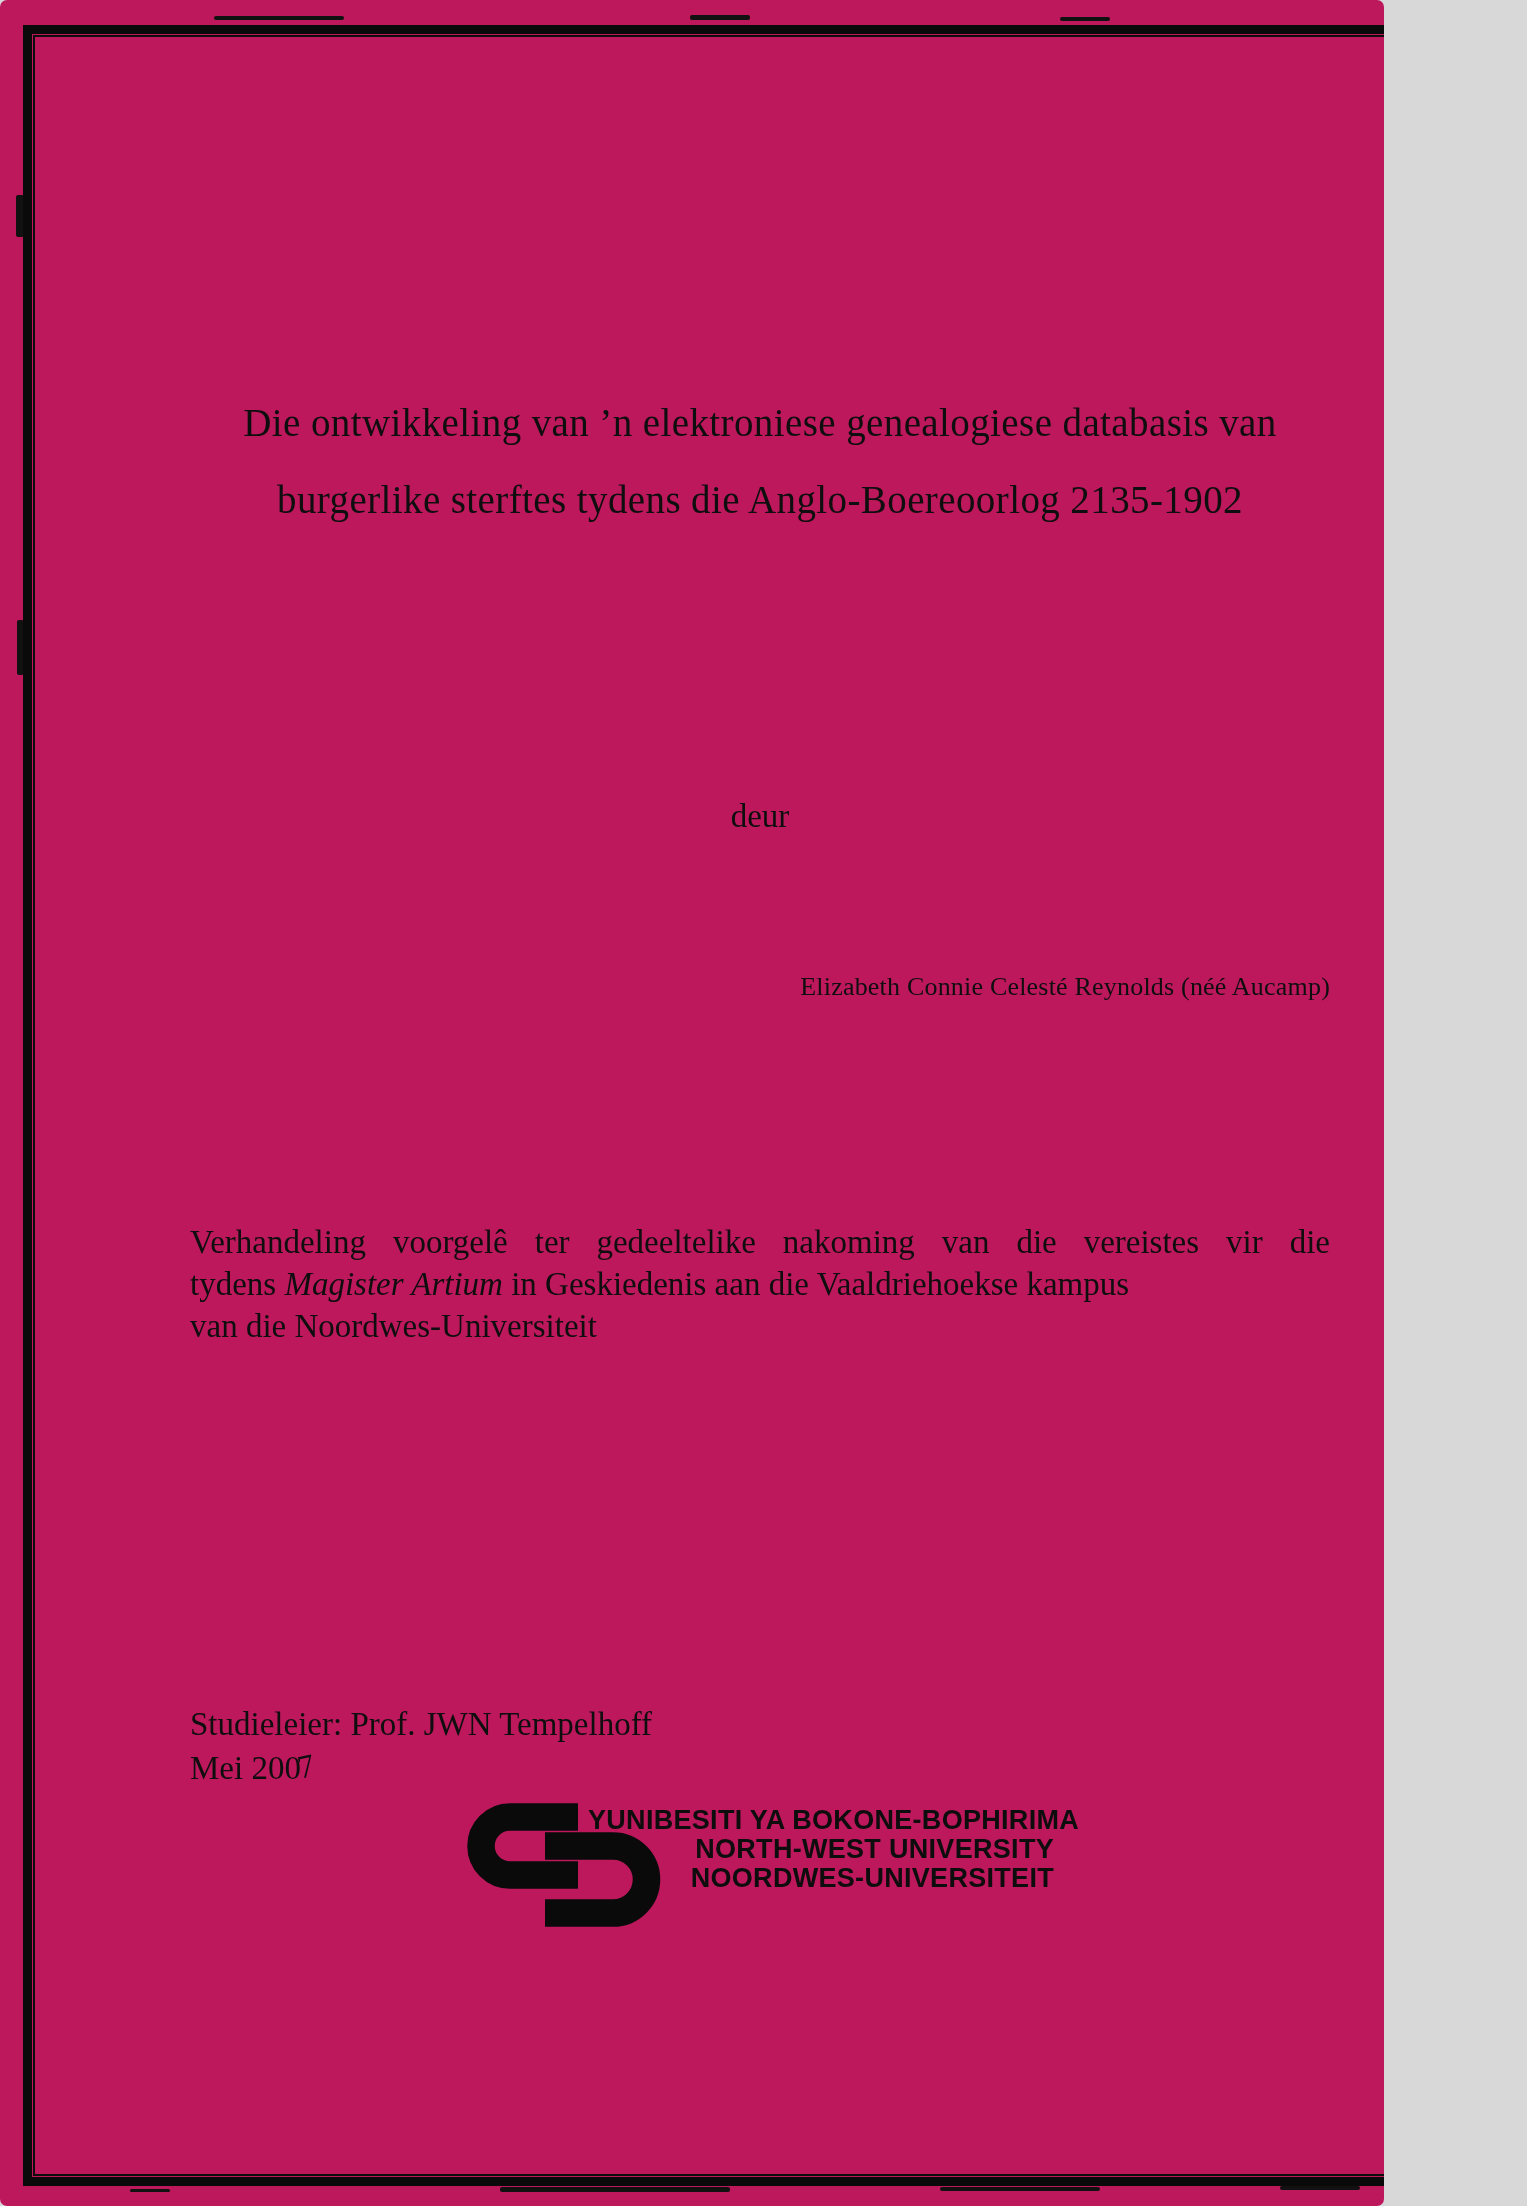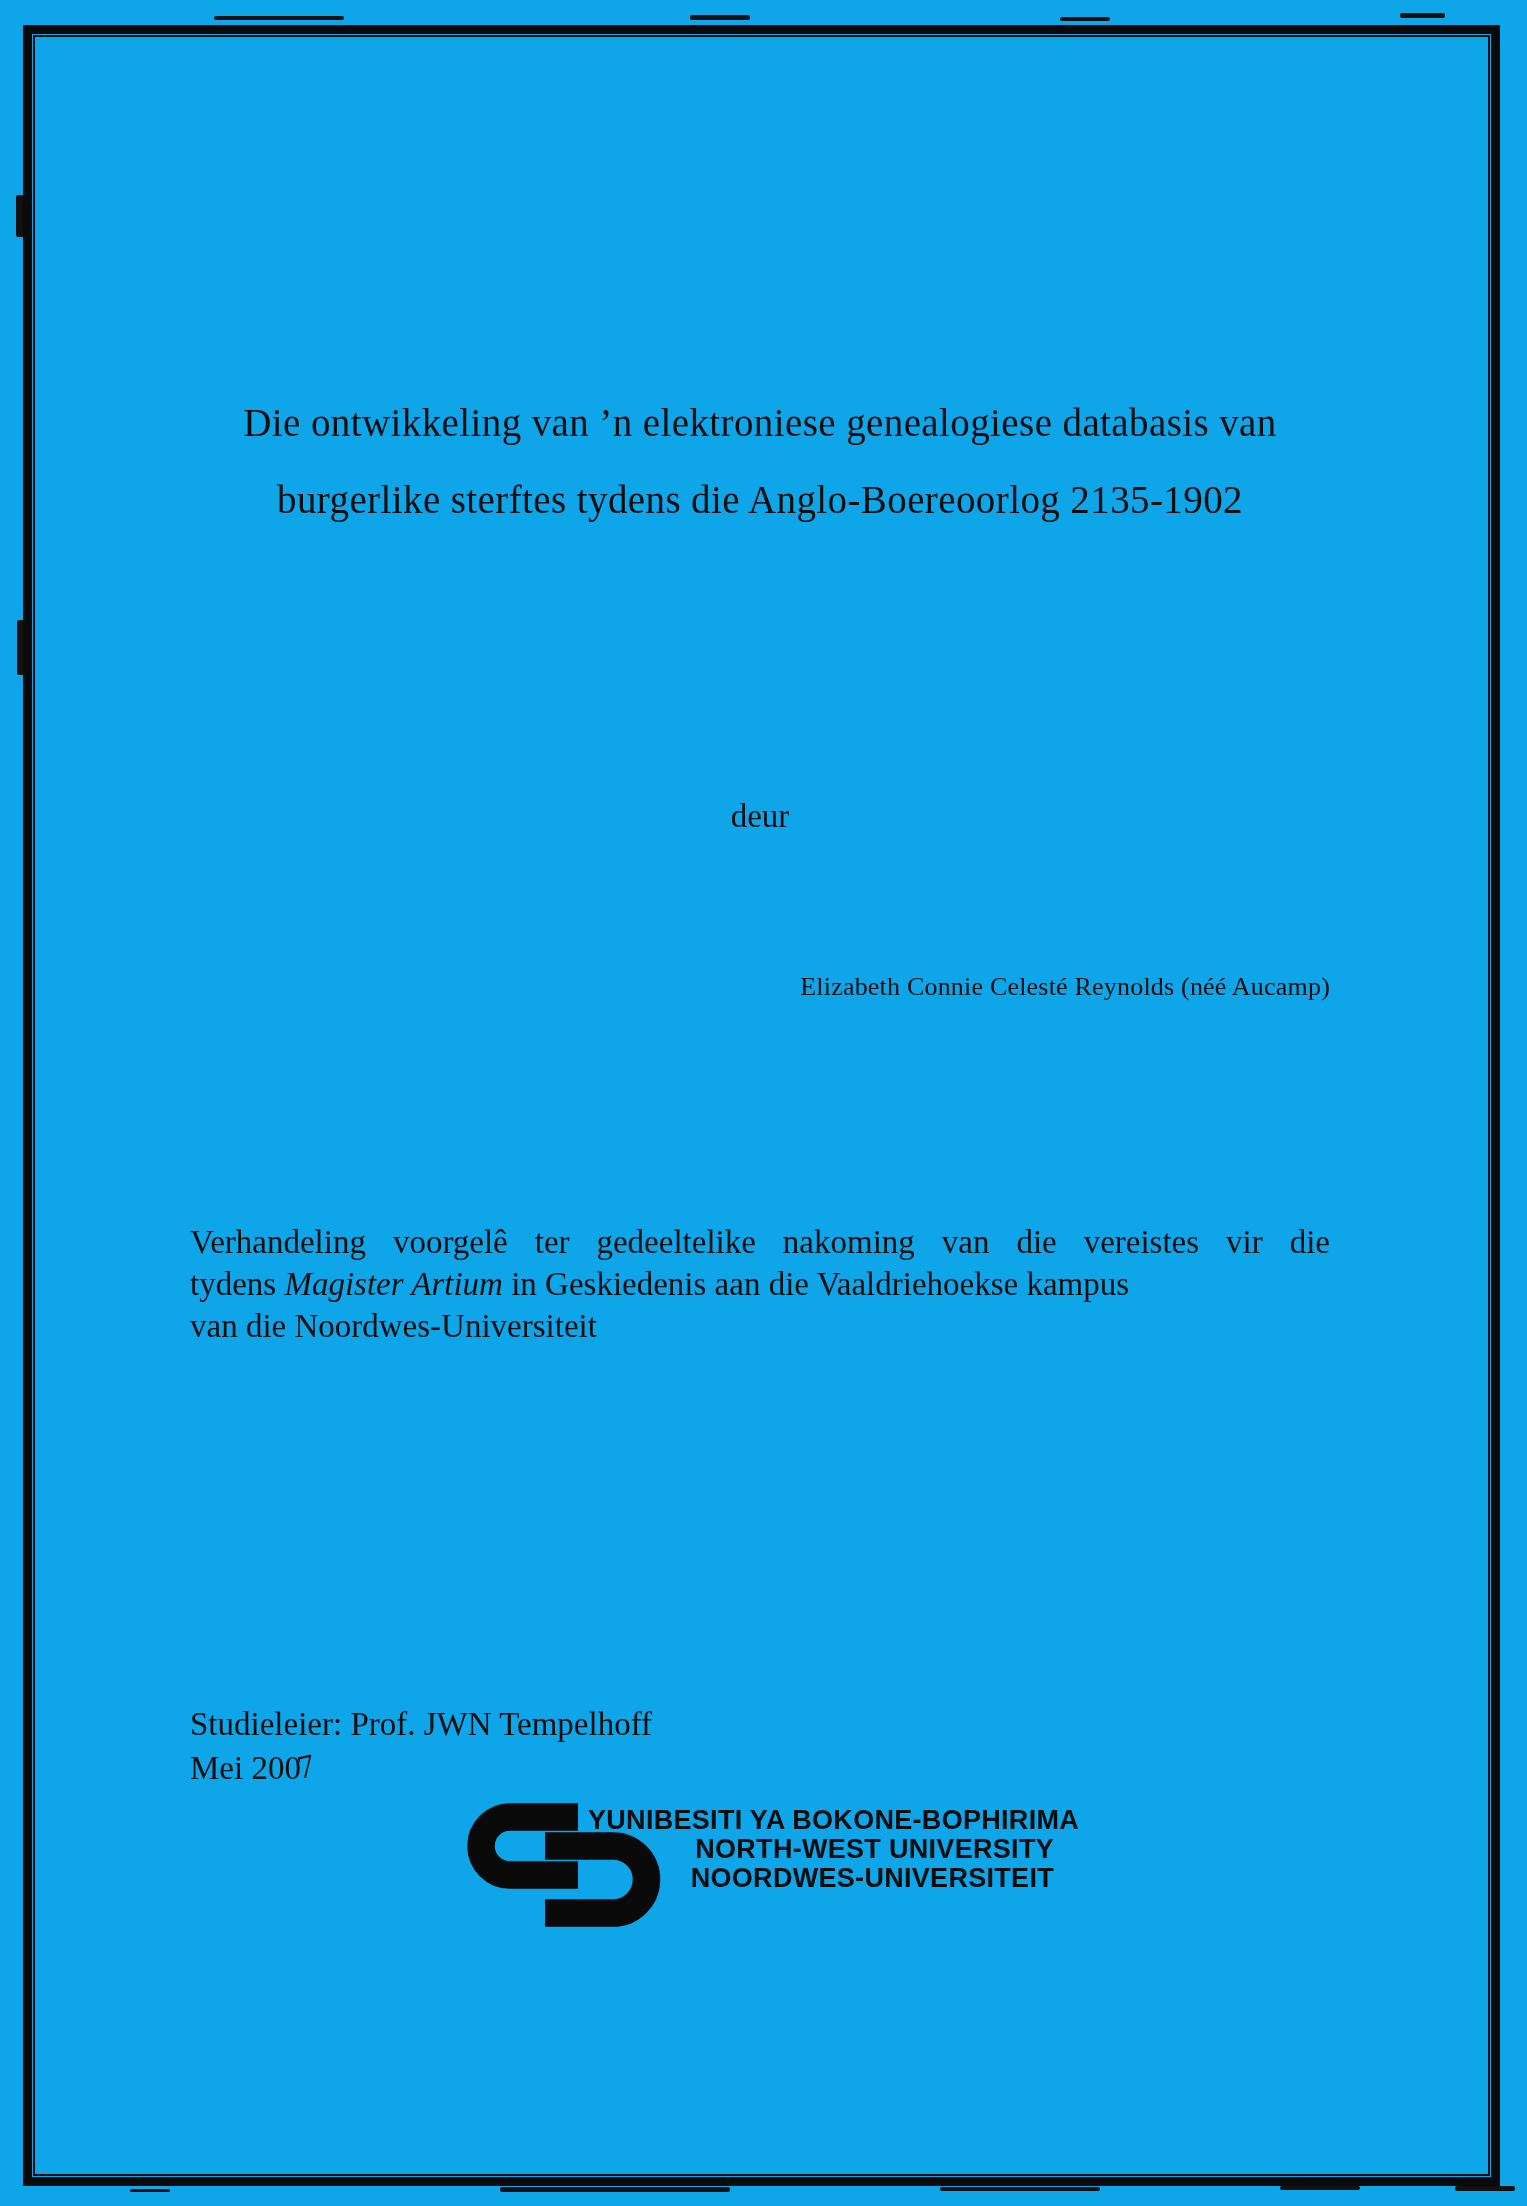--- a/index.html
+++ b/index.html
@@ -1,22 +1,23 @@
 <!DOCTYPE html>
 <html><head>
 <meta charset="utf-8">
 <style>
   html,body{margin:0;padding:0;background:#d8d8d8;}
   .page{
     position:relative;
-    width:1527px;height:2206px;
-    background:#0ea5e9;
+    width:1384px;height:2206px;
+    background:#be185d;
     overflow:hidden;
     font-family:"Liberation Serif", serif;
     color:#0e0e0e;
+    border-radius:7px;
   }
   
   .frame-outer{
     position:absolute;
     left:23px;top:25px;
     width:1477px;height:2161px;
     border:9px solid #0a0a0a;
     box-sizing:border-box;
   }
   .frame-inner{

